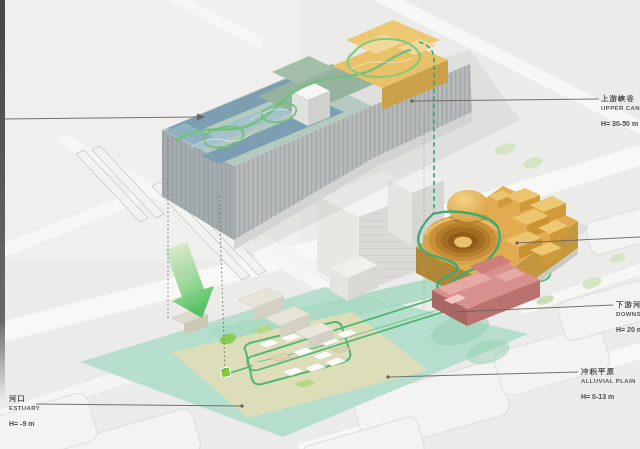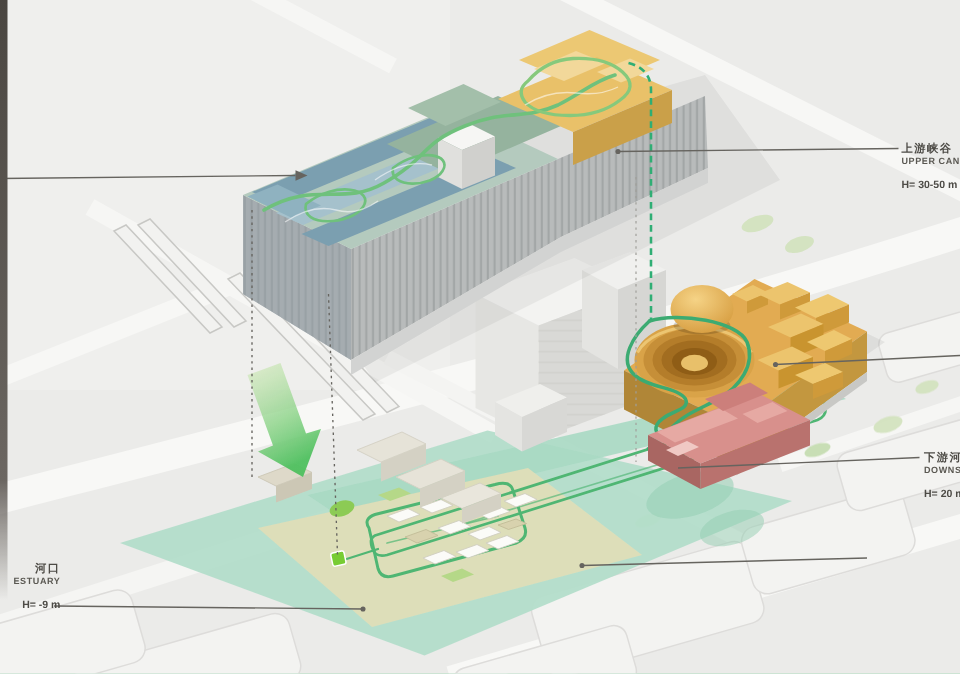--- a/index.html
+++ b/index.html
@@ -279,20 +279,25 @@
   <span class="en">UPPER CANYON</span>
   <span class="ht">H= 30-50 m</span>
 </div>
 
 <div class="callout" style="left:616px;top:300px;">
   <span class="zh">下游河道</span>
   <span class="en">DOWNSTREAM</span>
   <span class="ht">H= 20 m</span>
 </div>
 
-
-<div class="callout" style="left:9px;top:374px;text-align:right;">
+<div class="callout" style="left:581px;top:367px;">
+  <span class="zh">冲积平原</span>
+  <span class="en">ALLUVIAL PLAIN</span>
+  <span class="ht">H= 0-13 m</span>
+</div>
+
+<div class="callout" style="left:9px;top:394px;">
   <span class="zh">河口</span>
   <span class="en">ESTUARY</span>
   <span class="ht">H= -9 m</span>
 </div>
 
 </div>
 
 </body></html>

